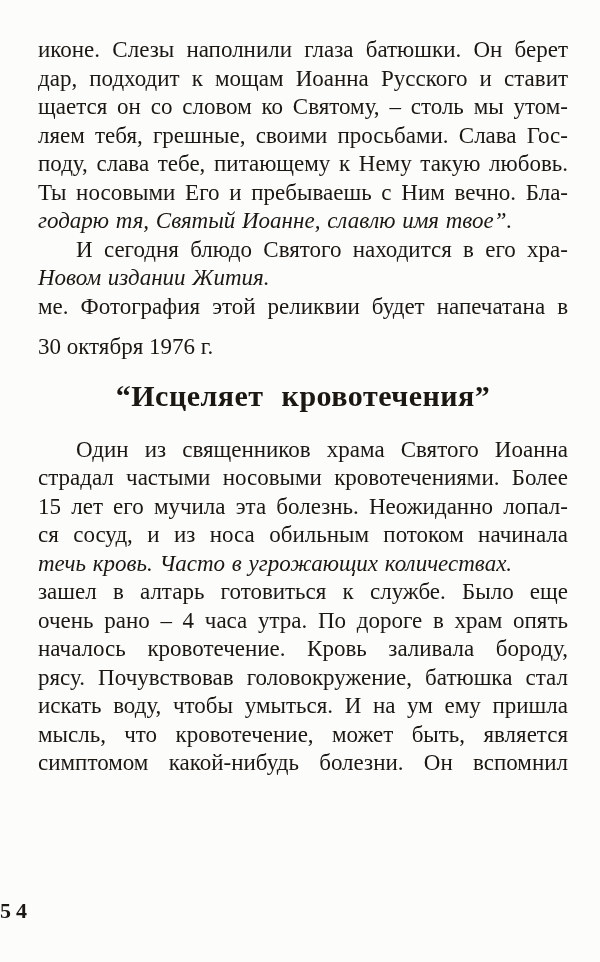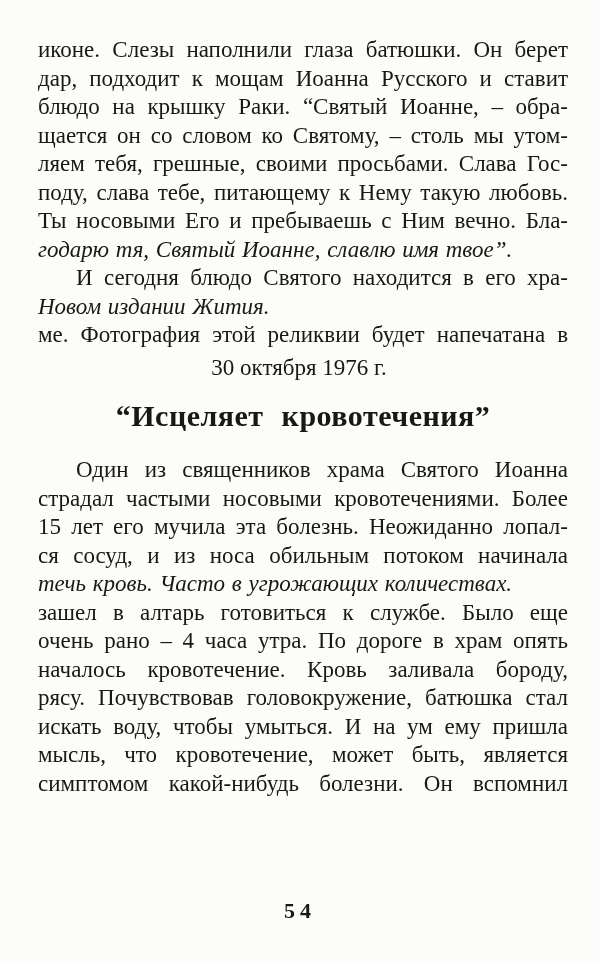--- a/index.html
+++ b/index.html
@@ -39,55 +39,54 @@
   .ln.ind {
     text-indent: 38px;
   }
   .ln.end {
     text-align-last: left;
     font-style: italic;
   }
   .date-line {
     font-size: 23px;
     line-height: 28.5px;
-    text-align: center;
+    text-align: left;
     padding-right: 8px;
-    margin-top: 4px;
+    margin-top: 12px;
     font-family: Liberation Serif, serif;
   }
   .heading {
     font-size: 30px;
     line-height: 40px;
     font-weight: bold;
     text-align: center;
     word-spacing: 10px;
     letter-spacing: 0.5px;
     margin: 14px 0 20px 0;
   }
   .page-number {
     position: absolute;
     top: 898px;
     left: 0;
     width: 600px;
-    text-align: center;
+    text-align: left;
     font-size: 22px;
     letter-spacing: 5px;
     font-weight: bold;
   }
 </style>
 </head>
 <body>
 
 <div class="page">
   <div class="text-block">
 
     <div class="para">
       <div class="ln">иконе. Слезы наполнили глаза батюшки. Он берет</div>
       <div class="ln">дар, подходит к мощам Иоанна Русского и ставит</div>
-      <div class="ln">блюдо на крышку Раки. “Святый Иоанне, – обра-</div>
       <div class="ln">щается он со словом ко Святому, – столь мы утом-</div>
       <div class="ln">ляем тебя, грешные, своими просьбами. Слава Гос-</div>
       <div class="ln">поду, слава тебе, питающему к Нему такую любовь.</div>
       <div class="ln">Ты носовыми Его и пребываешь с Ним вечно. Бла-</div>
       <div class="ln end">годарю тя, Святый Иоанне, славлю имя твое”.</div>
     </div>
 
     <div class="para">
       <div class="ln ind">И сегодня блюдо Святого находится в его хра-</div>
       <div class="ln end">Новом издании Жития.</div>

